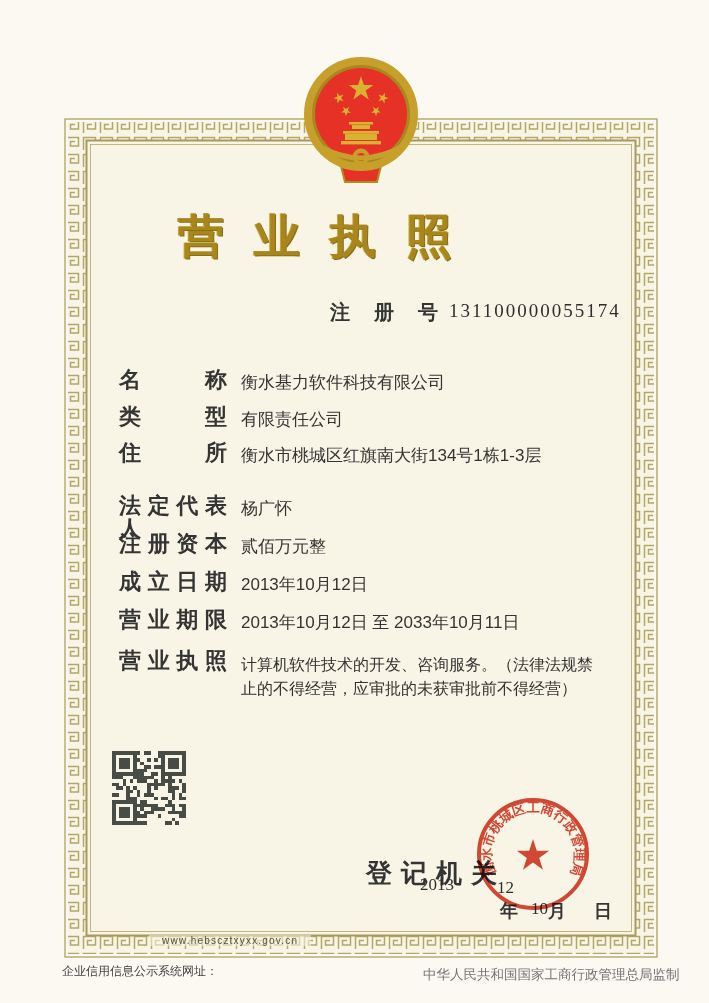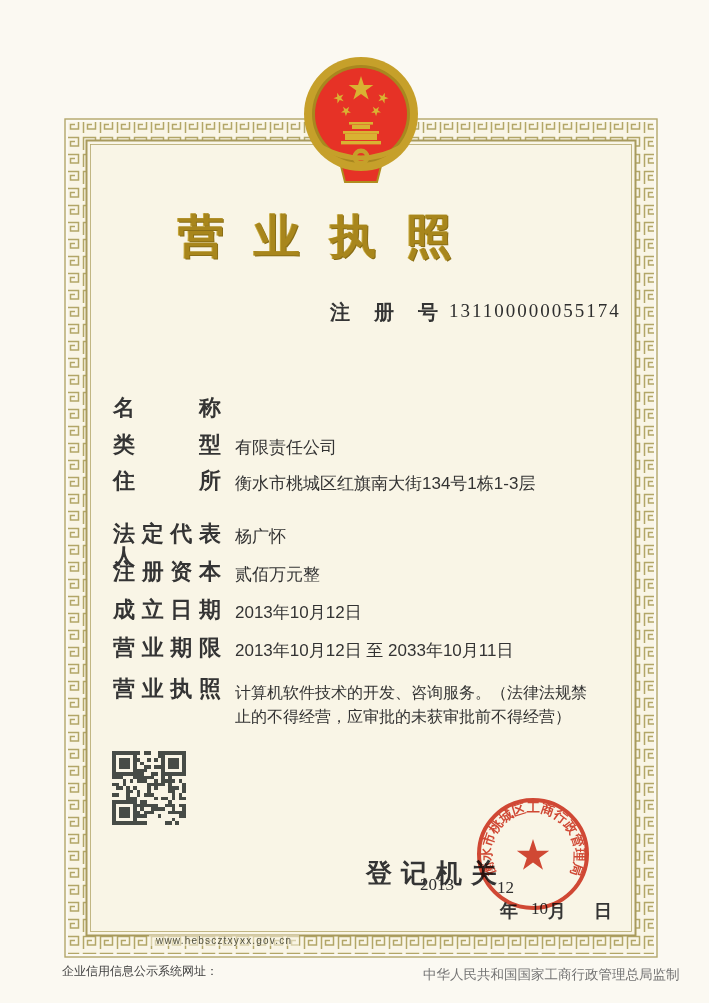--- a/index.html
+++ b/index.html
@@ -36,21 +36,21 @@
   .regno-label{
     left:330px; top:299px; font-size:20px; font-weight:600;
     letter-spacing:24px; white-space:nowrap; color:#343434;
   }
   .regno-value{
     left:449px; top:300px; font-size:19px; letter-spacing:2px;
     font-family:"Liberation Serif", serif; color:#2e2e2e;
   }
 
   
-  .frow{left:113px; width:480px; display:flex; align-items:flex-start;margin-top:28px;}
+  .frow{left:119px; width:480px; display:flex; align-items:flex-start;}
   .flabel{
     width:108px; flex:0 0 108px; font-size:22px; font-weight:600; color:#343434;
     text-align:justify; text-align-last:justify; line-height:1.05;
   }
   .fvalue{margin-left:14px; font-size:17px; color:#333; padding-top:3px; white-space:nowrap;}
   .fvalue.scope{white-space:normal; width:368px; font-size:16px; line-height:1.5; padding-top:4px;}
   .r0{top:368px;} .r1{top:405px;} .r2{top:441px;}
   .r3{top:494px;} .r4{top:532px;} .r5{top:570px;}
   .r6{top:608px;} .r7{top:649px;}
 
@@ -76,21 +76,21 @@
   
   .seal{left:468px; top:790px; width:130px; height:130px; z-index:4;
     mix-blend-mode:multiply; opacity:.92;}
   .seal-stroke{stroke:var(--seal_red,#d23b28); fill:none; stroke-width:4;}
   .seal-fill{fill:var(--seal_red,#d23b28);}
   .seal-text{fill:var(--seal_red,#d23b28); font-size:13px; font-weight:600;
     font-family:"Liberation Sans", sans-serif;}
 
   
   .band-url{left:149px; top:935px; font-size:10px; letter-spacing:1.2px;
-    color:#50503f; background:rgba(249,244,228,.55); padding:0 7px; z-index:2;}
+    color:#50503f; background:rgba(249,244,228,.55); padding:0 13px; z-index:2;}
   .footer-left{left:62px; top:963px; font-size:12px; color:#3f3f3f;}
   .footer-right{left:423px; top:966px; font-size:13.5px; color:#737373;}
 </style>
 </head>
 <body>
 
 <div class="abs frame-wrap">
   
   <svg width="594" height="840" viewBox="0 0 594 840">
     <defs>
@@ -138,20 +138,21 @@
   <path d="M20,92 Q62,116 104,92" fill="none" stroke="#c6a02a" stroke-width="5"></path>
 </svg>
 
 <div class="abs title">营业执照</div>
 
 <div class="abs regno-label">注册号</div>
 <div class="abs regno-value">131100000055174</div>
 
 <div class="abs frow r0">
   <div class="flabel">名称</div>
+  <div class="fvalue">衡水基力软件科技有限公司</div>
 </div>
 <div class="abs frow r1">
   <div class="flabel">类型</div>
   <div class="fvalue">有限责任公司</div>
 </div>
 <div class="abs frow r2">
   <div class="flabel">住所</div>
   <div class="fvalue">衡水市桃城区红旗南大街134号1栋1-3层</div>
 </div>
 <div class="abs frow r3">

